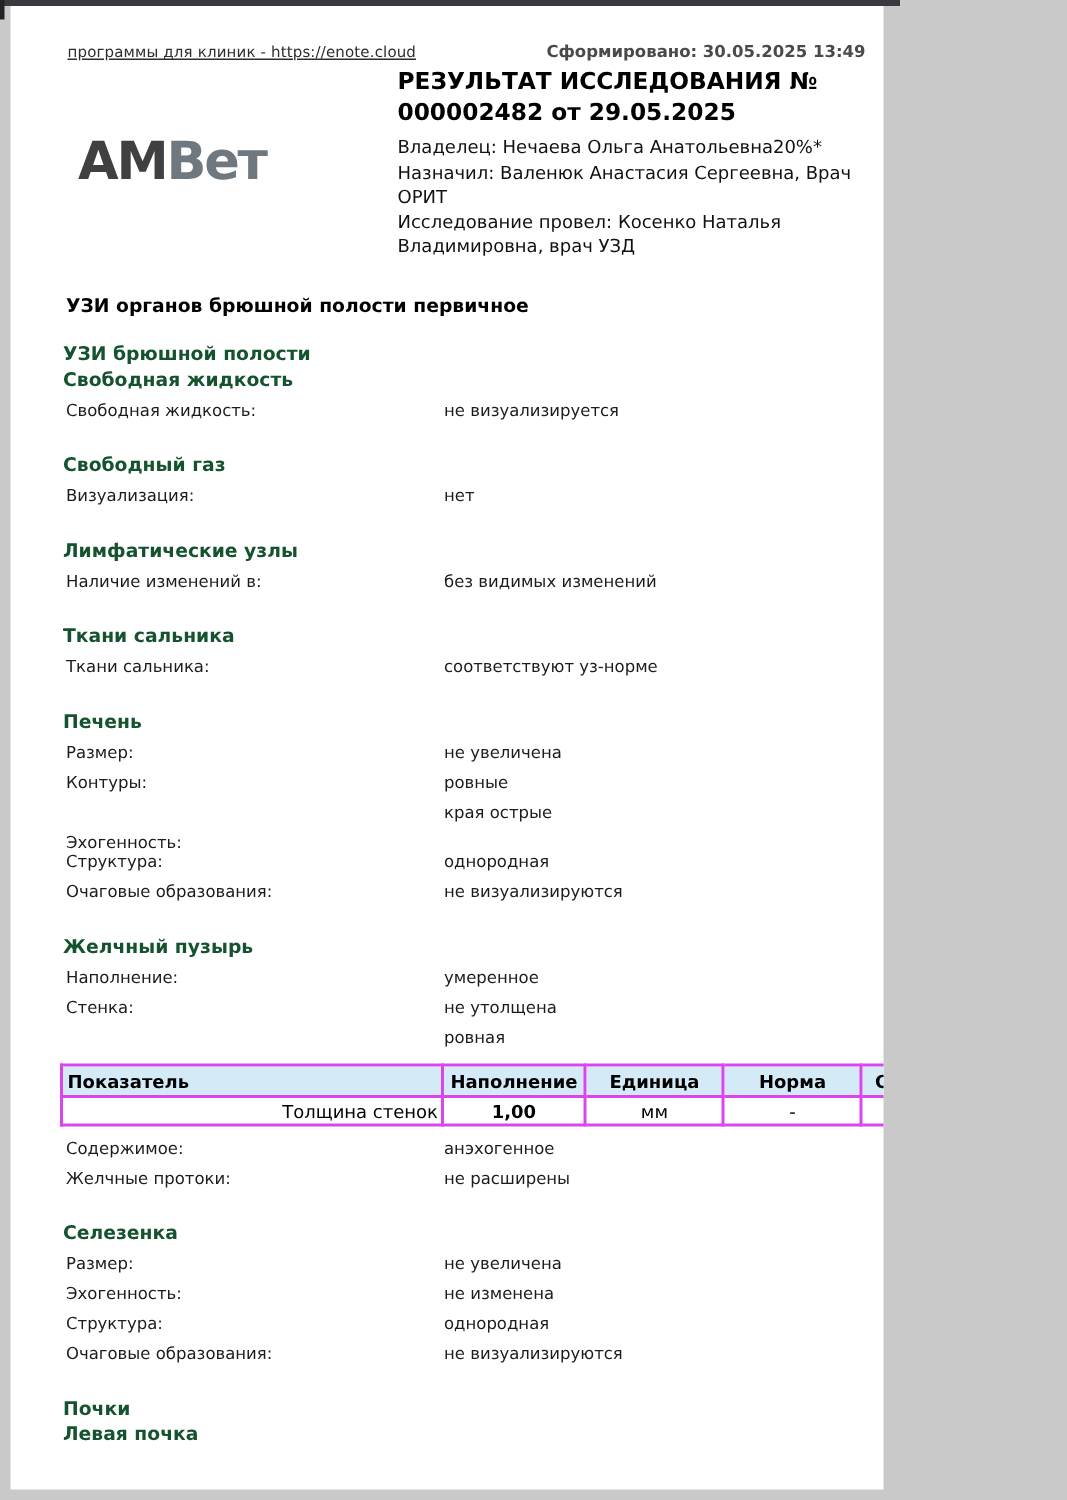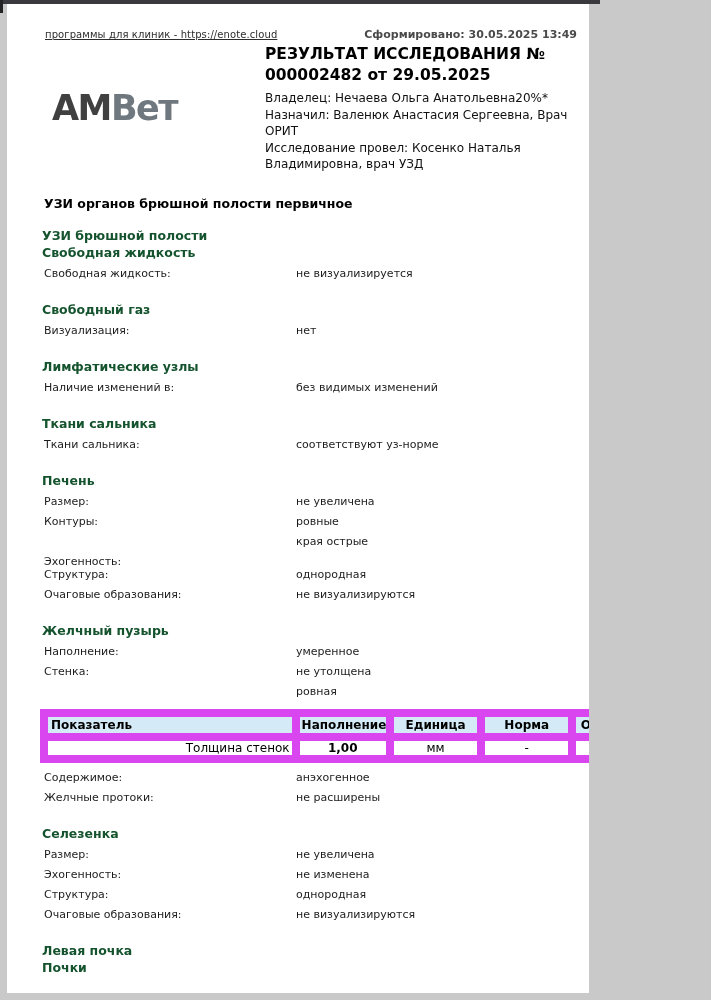--- a/index.html
+++ b/index.html
@@ -43,21 +43,21 @@
   .row { display: flex; margin-left: 4px; font-size: 11px; color: #1c1c1c; }
   .row-label { width: 252px; flex-shrink: 0; line-height: 13.5px; }
   .row-values { flex: 1; }
   .row-values .v { line-height: 13.5px; padding-bottom: 6.5px; }
 
   
   table.tbl {
     width: 637px; border-collapse: collapse; table-layout: fixed;
     margin: 4px 0 8px 0; font-size: 12px; color: #000;
   }
-  table.tbl th, table.tbl td { border: 8px solid #d946ef; overflow: hidden; white-space: nowrap; }
+  table.tbl th, table.tbl td { border: 2px solid #d946ef; overflow: hidden; white-space: nowrap; }
   table.tbl th {
     background: #d4ebf7; font-weight: bold; text-align: center;
     height: 21px; padding: 1px 2px;
   }
   table.tbl th.col-name { text-align: left; padding-left: 3px; }
   table.tbl td { height: 19px; padding: 0 2px; text-align: center; }
   table.tbl td.cell-name { text-align: right; padding-left: 3px; }
   table.tbl td.cell-result { font-weight: bold; }
   .col-name { width: 40%; } .col-result { width: 15%; }
   .col-unit { width: 14.5%; } .col-norm { width: 14.5%; } .col-dev { width: 16%; }
@@ -262,20 +262,20 @@
             <div class="row">
               <div class="row-label">Очаговые образования:</div>
               <div class="row-values">
                   <div class="v">не визуализируются</div>
                 </div>
             </div>
           </div>
         </div>
 
         <div class="section">
+          <div class="section-heading">Почки</div>
           <div class="section-heading">Левая почка</div>
-          <div class="section-heading">Почки</div>
         </div>
 
       </div>
     </div>
   </div>
 </div>
 
 </body></html>

